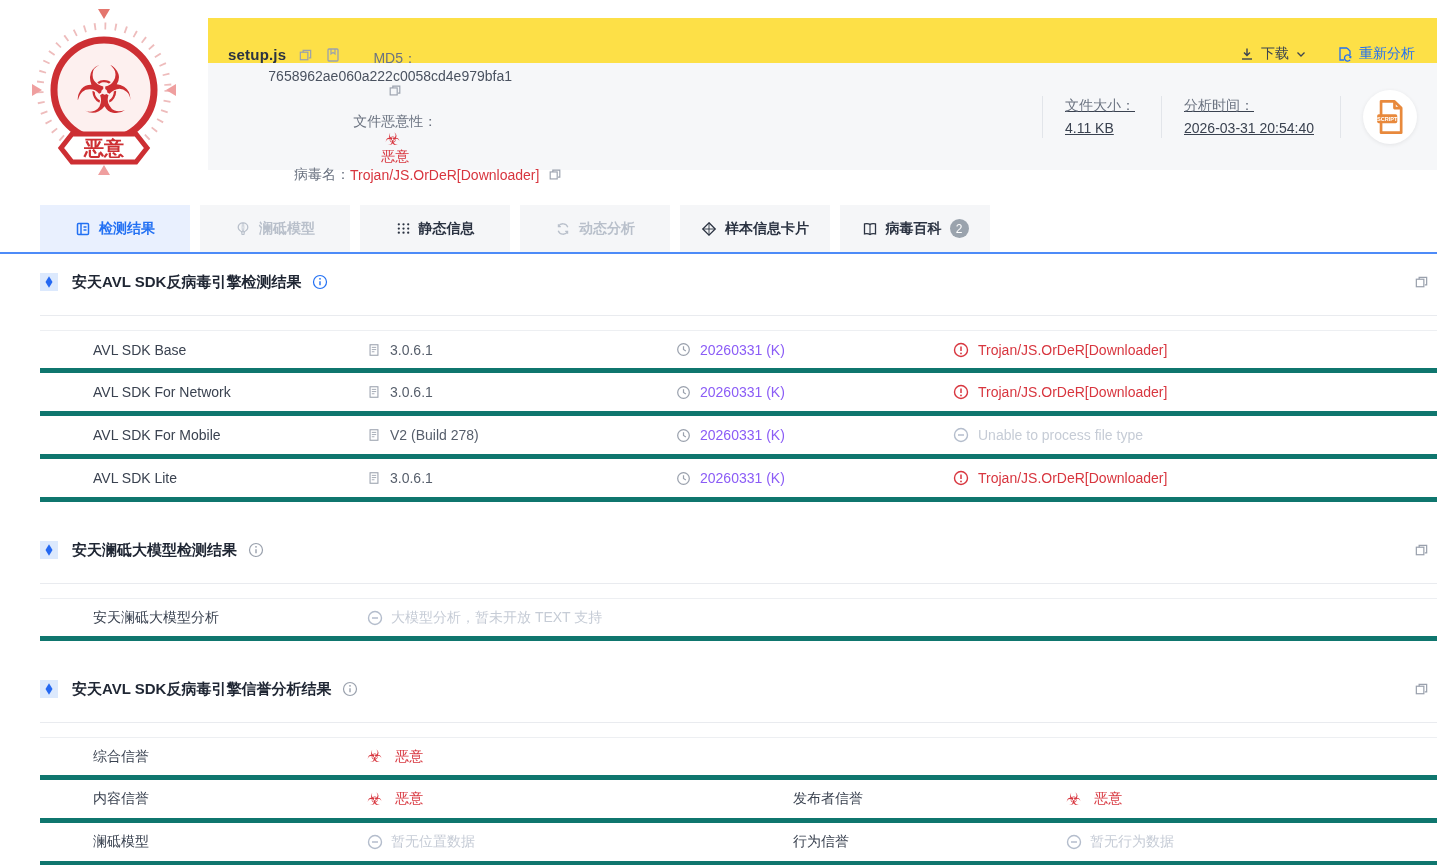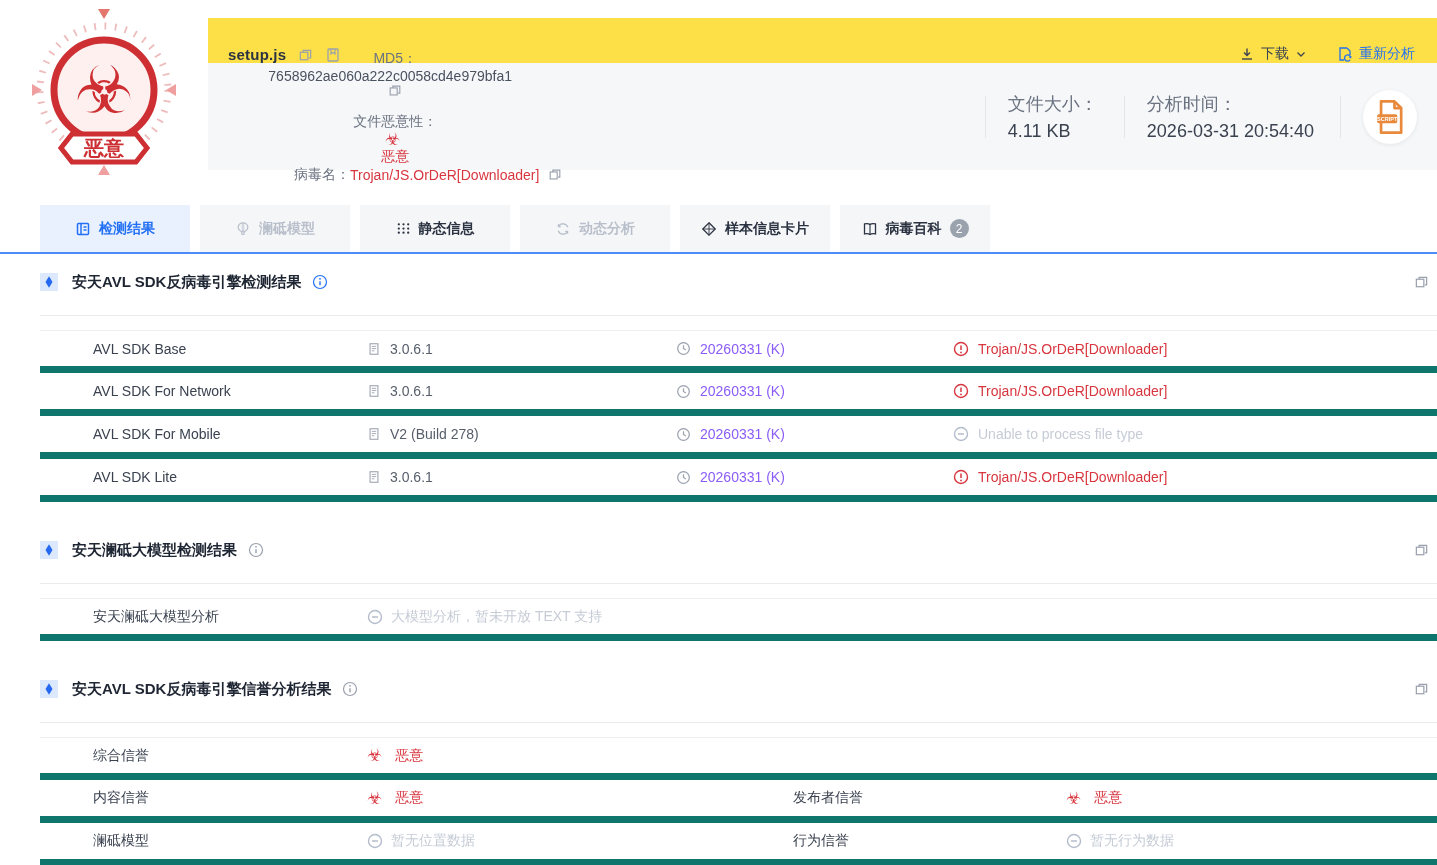--- a/index.html
+++ b/index.html
@@ -35,21 +35,21 @@
   .red-text { color:#d8363f; }
   .bio {
     color:#d8363f; font-family:"DejaVu Sans",sans-serif; font-size:17px; line-height:1;
     margin-right:5px;
   }
   .virus-group { margin-left:66px; display:flex; align-items:center; }
   .virus-name { color:#d8363f; margin-right:9px; }
 
   .hb-right { margin-left:auto; display:flex; align-items:center; }
   .vsep { width:1px; height:42px; background:#e2e5ea; }
-  .stat { font-size:18px; padding:0 26px 0 22px; }
+  .stat { font-size:14px; padding:0 26px 0 22px;text-decoration:underline; }
   .stat .s-lbl { color:#6b7381; margin-bottom:5px; }
   .stat .s-val { color:#3a4250; }
   .ftype-circle {
     width:54px; height:54px; border-radius:50%; background:#fff; margin-left:22px;
     display:flex; align-items:center; justify-content:center;
     box-shadow:0 1px 4px rgba(0,0,0,.08);
   }
 
   
   .tabs { display:flex; gap:10px; margin:27px 0 0 40px; }
@@ -75,21 +75,21 @@
   }
   .sec-title { font-size:15px; font-weight:700; color:#1f2633; margin-right:11px; }
   .info-btn { display:flex; cursor:pointer; }
   .info-blue { color:#2270f3; }
   .info-gray { color:#9aa1ad; }
   .sec-copy { margin-left:auto; margin-right:8px; color:#9aa1ad; cursor:pointer; display:flex; }
   .sec-divider { height:1px; background:#e9ebef; margin-top:16px; }
 
   .tbl { margin-top:14px; }
   .row {
-    display:flex; align-items:center; height:43px; border-bottom:7px solid #0f766e;
+    display:flex; align-items:center; height:43px; border-bottom:5px solid #0f766e;
     padding-left:53px; font-size:14px; background:#fff;
   }
   .tbl .row:first-child { border-top:1px solid #edeff2; }
   .c-engine { width:274px; color:#3a4250; }
   .c-version { width:309px; display:flex; align-items:center; gap:9px; color:#565e6b; }
   .c-date { width:277px; display:flex; align-items:center; gap:9px; color:#8b5cf6; }
   .cell-ic { color:#9aa1ad; display:flex; }
   .c-result { display:flex; align-items:center; gap:9px; }
   .c-result.malicious { color:#d8363f; }
   .c-result.none { color:#c6ccd6; }

